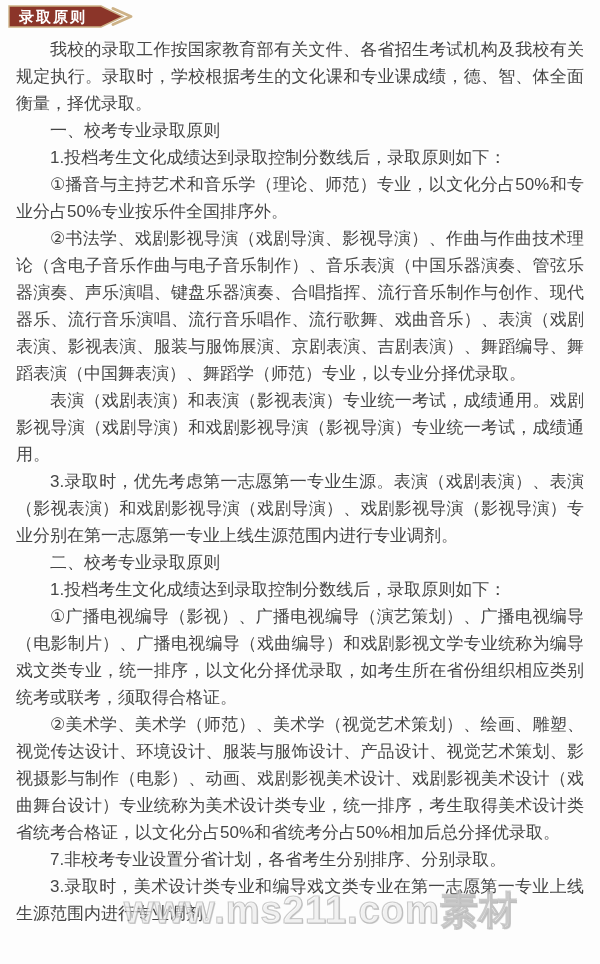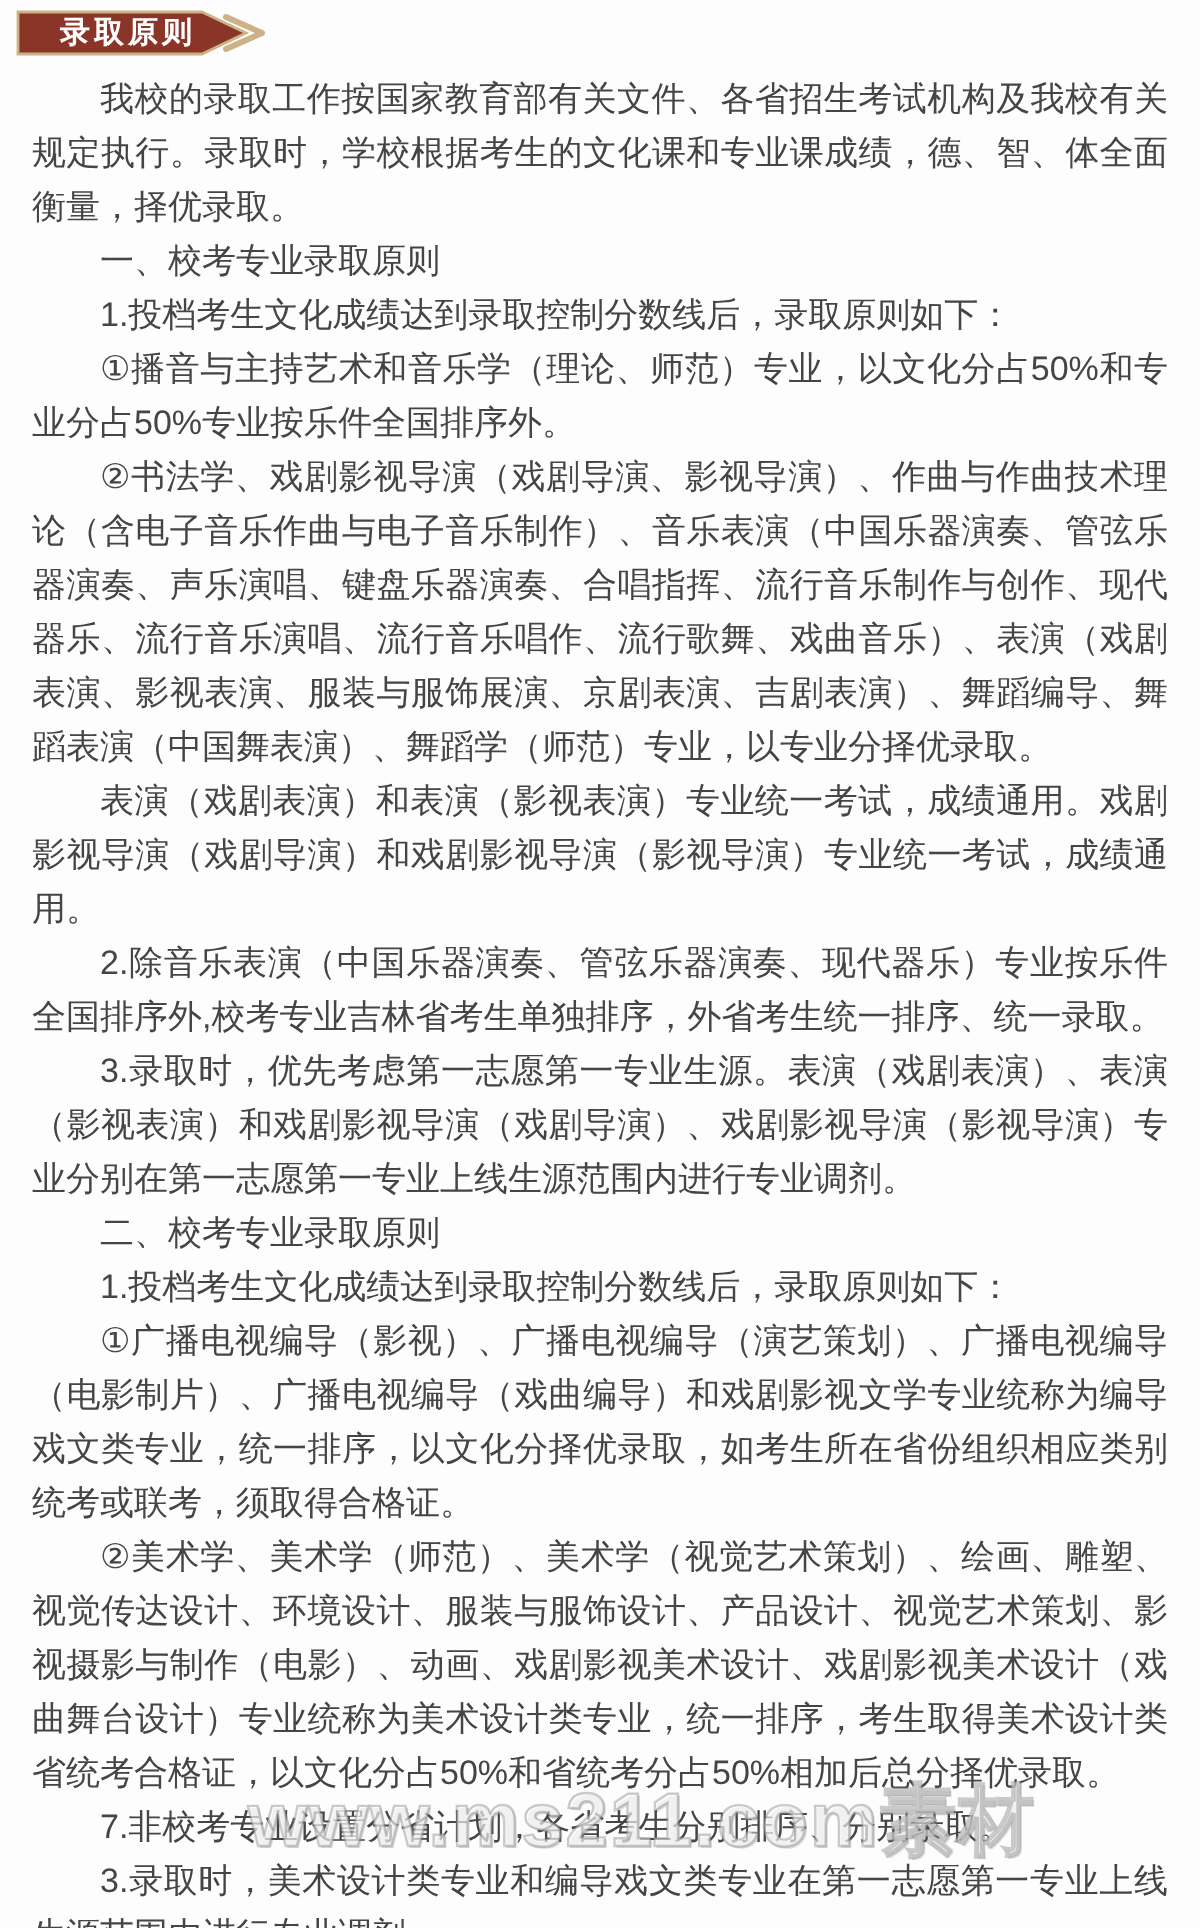--- a/index.html
+++ b/index.html
@@ -35,21 +35,21 @@
     fill:none;
     stroke:var(--badge-tan);
     stroke-width:3;
     stroke-linecap:round;
     stroke-linejoin:round;
   }
   .badge-label{
     position:absolute;left:11px;top:0;
     height:37px;line-height:23px;
     color:#ffffff;font-size:15px;font-weight:bold;
-    letter-spacing:2px;white-space:nowrap;margin-left:11px;
+    letter-spacing:2px;white-space:nowrap;
   }
   .content{
     padding:0 16px;
     color:var(--body-text);
     font-size:17px;
     line-height:27px;
     text-align:justify;
   }
   .content p{
     margin:0;
@@ -83,21 +83,20 @@
     <span class="badge-label">录取原则</span>
   </div>
 
   <div class="content">
     <p>我校的录取工作按国家教育部有关文件、各省招生考试机构及我校有关规定执行。录取时，学校根据考生的文化课和专业课成绩，德、智、体全面衡量，择优录取。</p>
     <p>一、校考专业录取原则</p>
     <p>1.投档考生文化成绩达到录取控制分数线后，录取原则如下：</p>
     <p>①播音与主持艺术和音乐学（理论、师范）专业，以文化分占50%和专业分占50%专业按乐件全国排序外。</p>
     <p>②书法学、戏剧影视导演（戏剧导演、影视导演）、作曲与作曲技术理论（含电子音乐作曲与电子音乐制作）、音乐表演（中国乐器演奏、管弦乐器演奏、声乐演唱、键盘乐器演奏、合唱指挥、流行音乐制作与创作、现代器乐、流行音乐演唱、流行音乐唱作、流行歌舞、戏曲音乐）、表演（戏剧表演、影视表演、服装与服饰展演、京剧表演、吉剧表演）、舞蹈编导、舞蹈表演（中国舞表演）、舞蹈学（师范）专业，以专业分择优录取。</p>
     <p>表演（戏剧表演）和表演（影视表演）专业统一考试，成绩通用。戏剧影视导演（戏剧导演）和戏剧影视导演（影视导演）专业统一考试，成绩通用。</p>
-    <p>2.除音乐表演（中国乐器演奏、管弦乐器演奏、现代器乐）专业按乐件全国排序外,校考专业吉林省考生单独排序，外省考生统一排序、统一录取。</p>
     <p>3.录取时，优先考虑第一志愿第一专业生源。表演（戏剧表演）、表演（影视表演）和戏剧影视导演（戏剧导演）、戏剧影视导演（影视导演）专业分别在第一志愿第一专业上线生源范围内进行专业调剂。</p>
     <p>二、校考专业录取原则</p>
     <p>1.投档考生文化成绩达到录取控制分数线后，录取原则如下：</p>
     <p>①广播电视编导（影视）、广播电视编导（演艺策划）、广播电视编导（电影制片）、广播电视编导（戏曲编导）和戏剧影视文学专业统称为编导戏文类专业，统一排序，以文化分择优录取，如考生所在省份组织相应类别统考或联考，须取得合格证。</p>
     <p>②美术学、美术学（师范）、美术学（视觉艺术策划）、绘画、雕塑、视觉传达设计、环境设计、服装与服饰设计、产品设计、视觉艺术策划、影视摄影与制作（电影）、动画、戏剧影视美术设计、戏剧影视美术设计（戏曲舞台设计）专业统称为美术设计类专业，统一排序，考生取得美术设计类省统考合格证，以文化分占50%和省统考分占50%相加后总分择优录取。</p>
     <p>7.非校考专业设置分省计划，各省考生分别排序、分别录取。</p>
     <p>3.录取时，美术设计类专业和编导戏文类专业在第一志愿第一专业上线生源范围内进行专业调剂。</p>
 
   </div>
 

